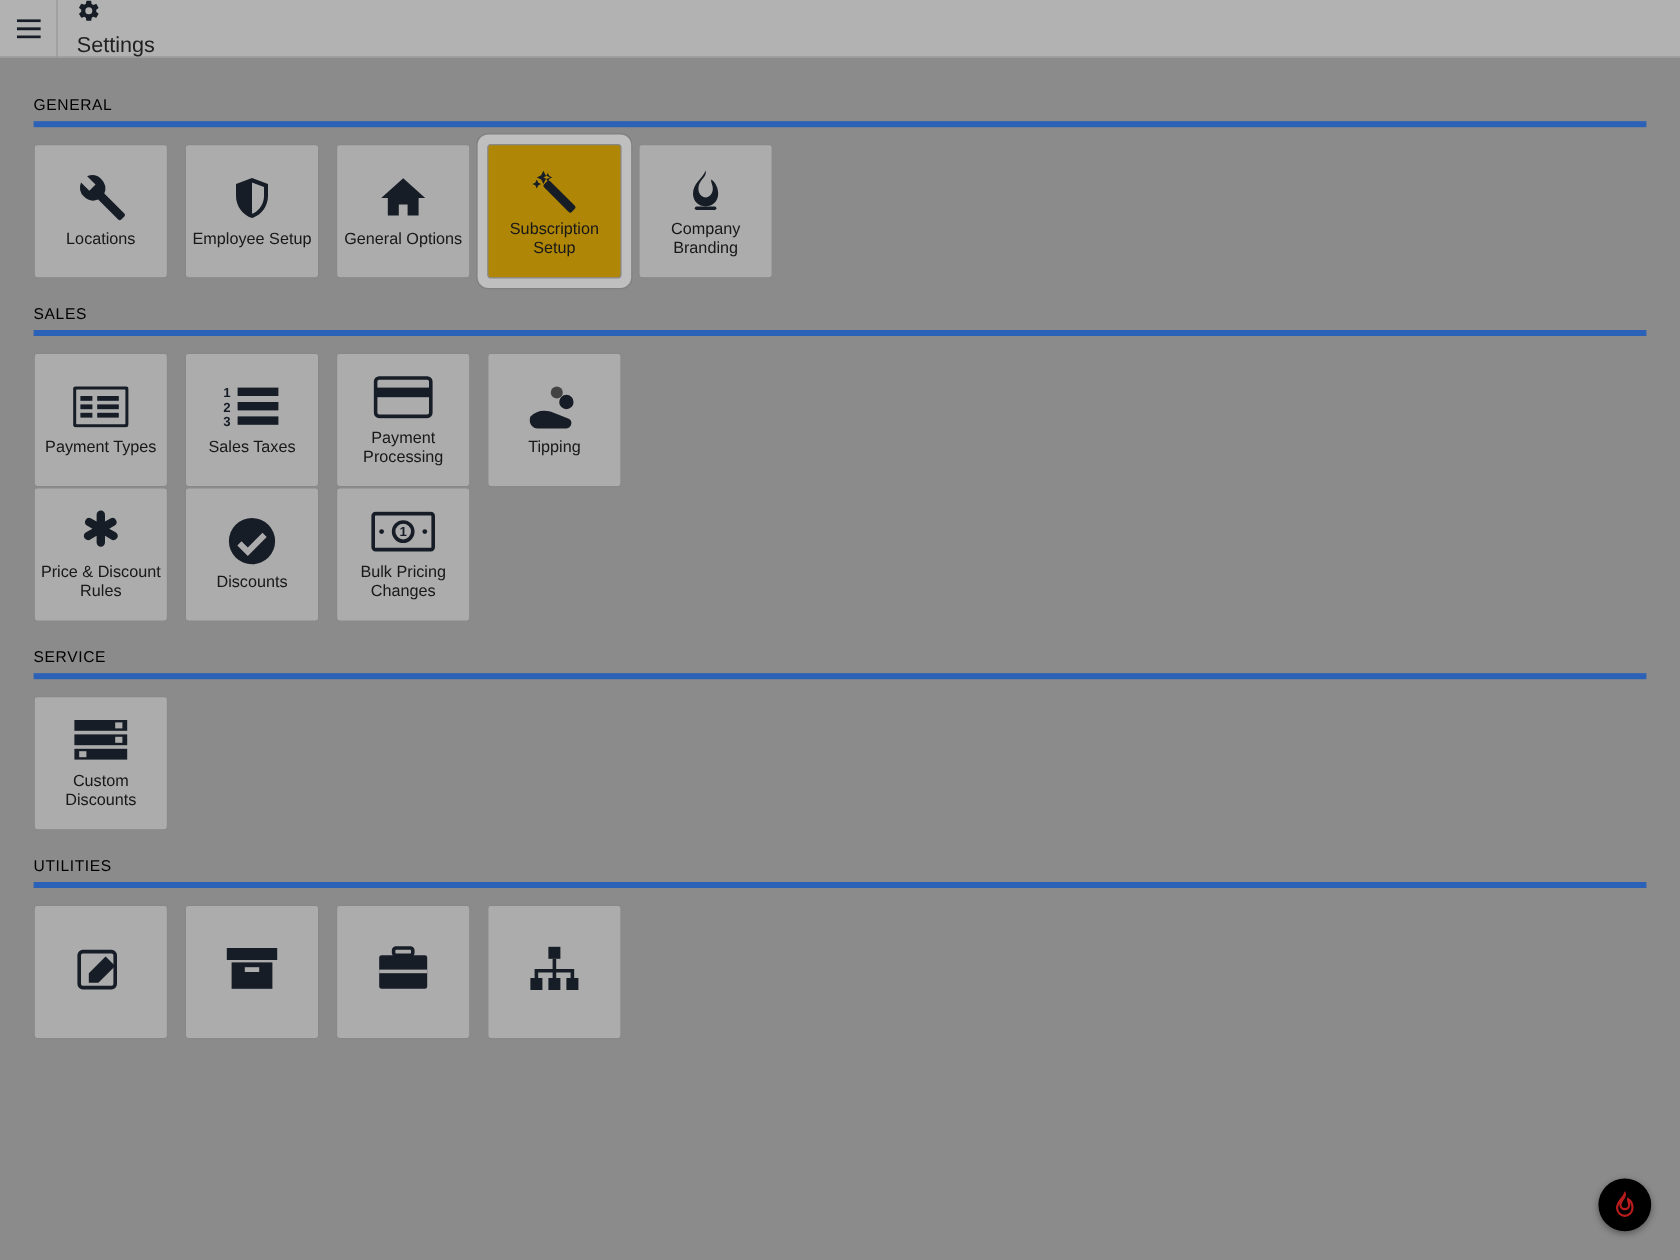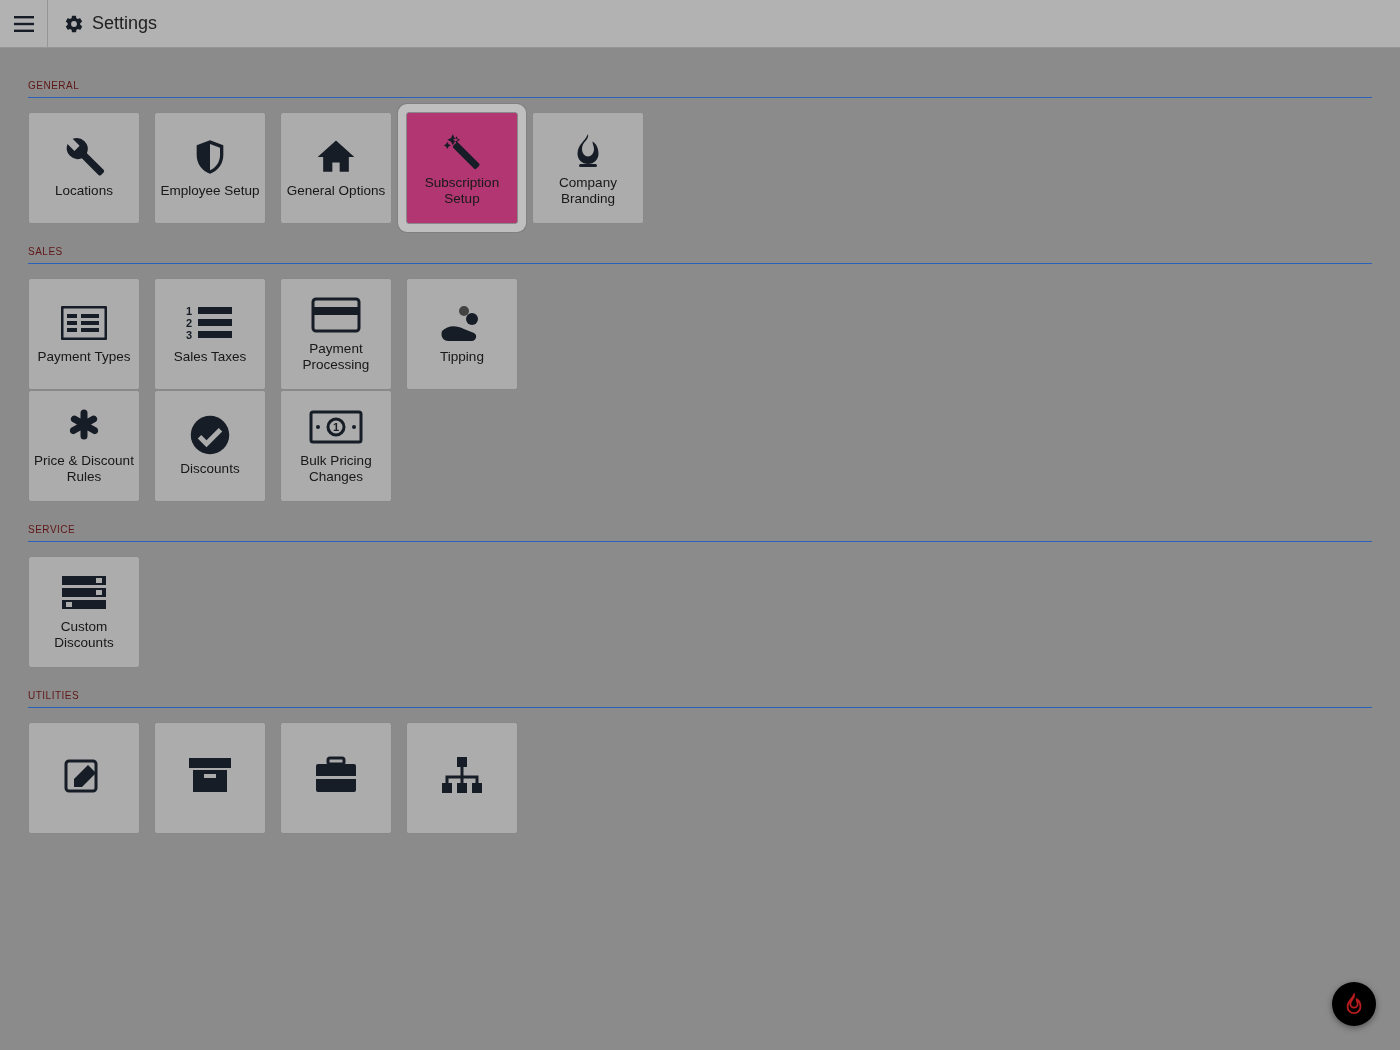--- a/index.html
+++ b/index.html
@@ -33,41 +33,41 @@
     width: 48px;
     height: 48px;
     display: flex;
     align-items: center;
     justify-content: center;
     border-right: 1px solid #c9c9c9;
     cursor: pointer;
   }
   .title-wrap {
     display: flex;
-    align-items: center;
     gap: 8px;
     padding-left: 16px;
+    flex-direction: column;
   }
   .page-title {
     font-size: 18px;
     color: #2b2b2b;
   }
 
   
   .content {
     padding: 24px 28px;
     position: relative;
     z-index: 1;
   }
   .section-header {
-    font-size: 10px;
+    font-size: 13px;
     letter-spacing: 0.5px;
-    color: #7f1d1d;
+    color: #000000;
     padding-bottom: 6px;
-    border-bottom: 1px solid #3b82f6;
+    border-bottom: 5px solid #3b82f6;
     margin-top: 22px;
     margin-bottom: 14px;
   }
   .section-header:first-child { margin-top: 8px; }
 
   .tile-row {
     display: flex;
     gap: 14px;
     flex-wrap: wrap;
   }
@@ -97,21 +97,21 @@
   .tile .icon-slot svg { fill: #1f2733; }
   .tile-label {
     font-size: 13.5px;
     color: #222;
     text-align: center;
     line-height: 1.15;
   }
 
   
   .tile.highlight {
-    background: #ec4899;
+    background: #eab308;
     z-index: 20;
     box-shadow: 0 0 0 8px #ffffff, 0 0 0 9px rgba(0,0,0,0.08);
   }
 
   
   .fab {
     position: absolute;
     right: 24px;
     bottom: 24px;
     width: 44px;

